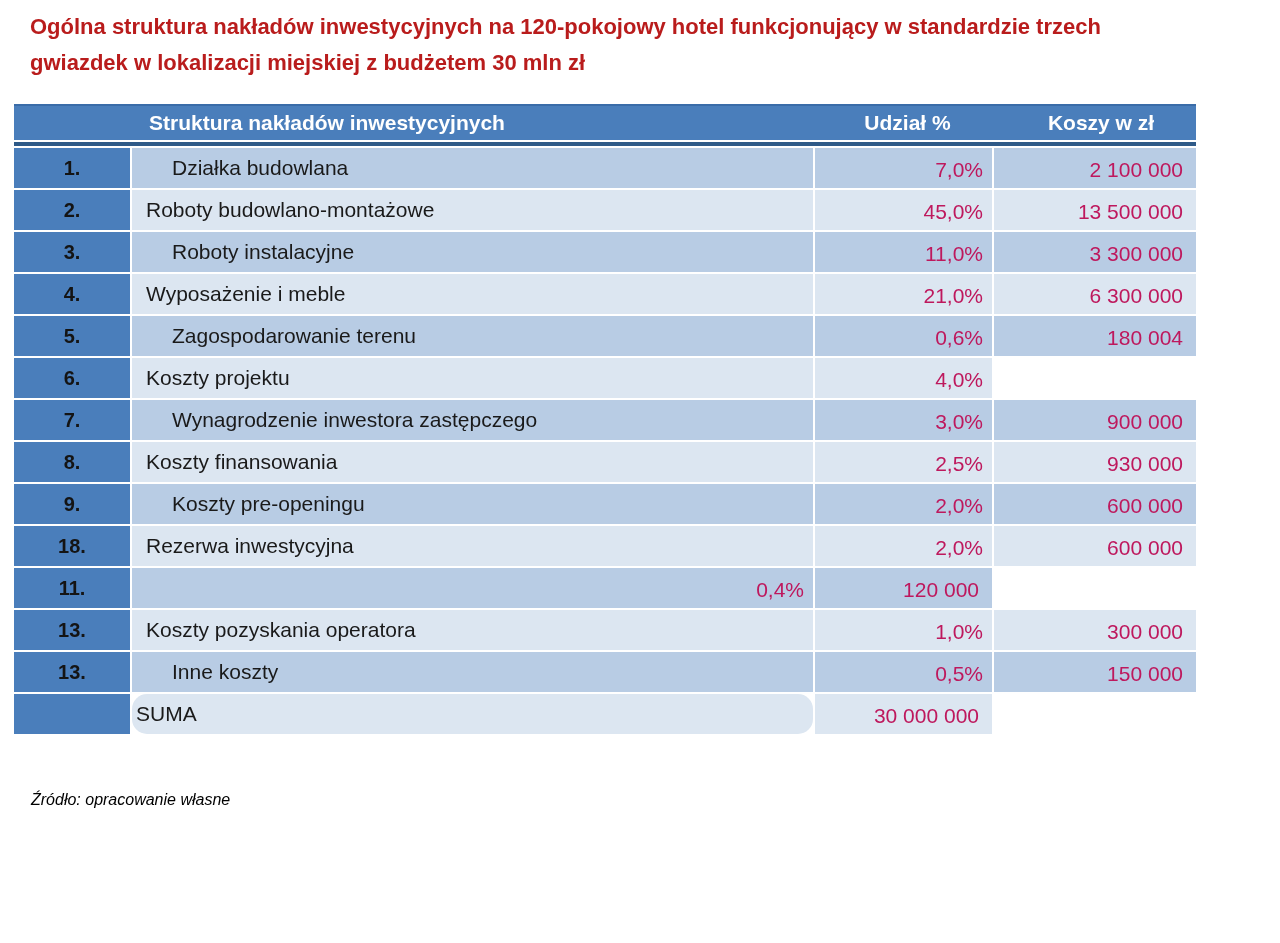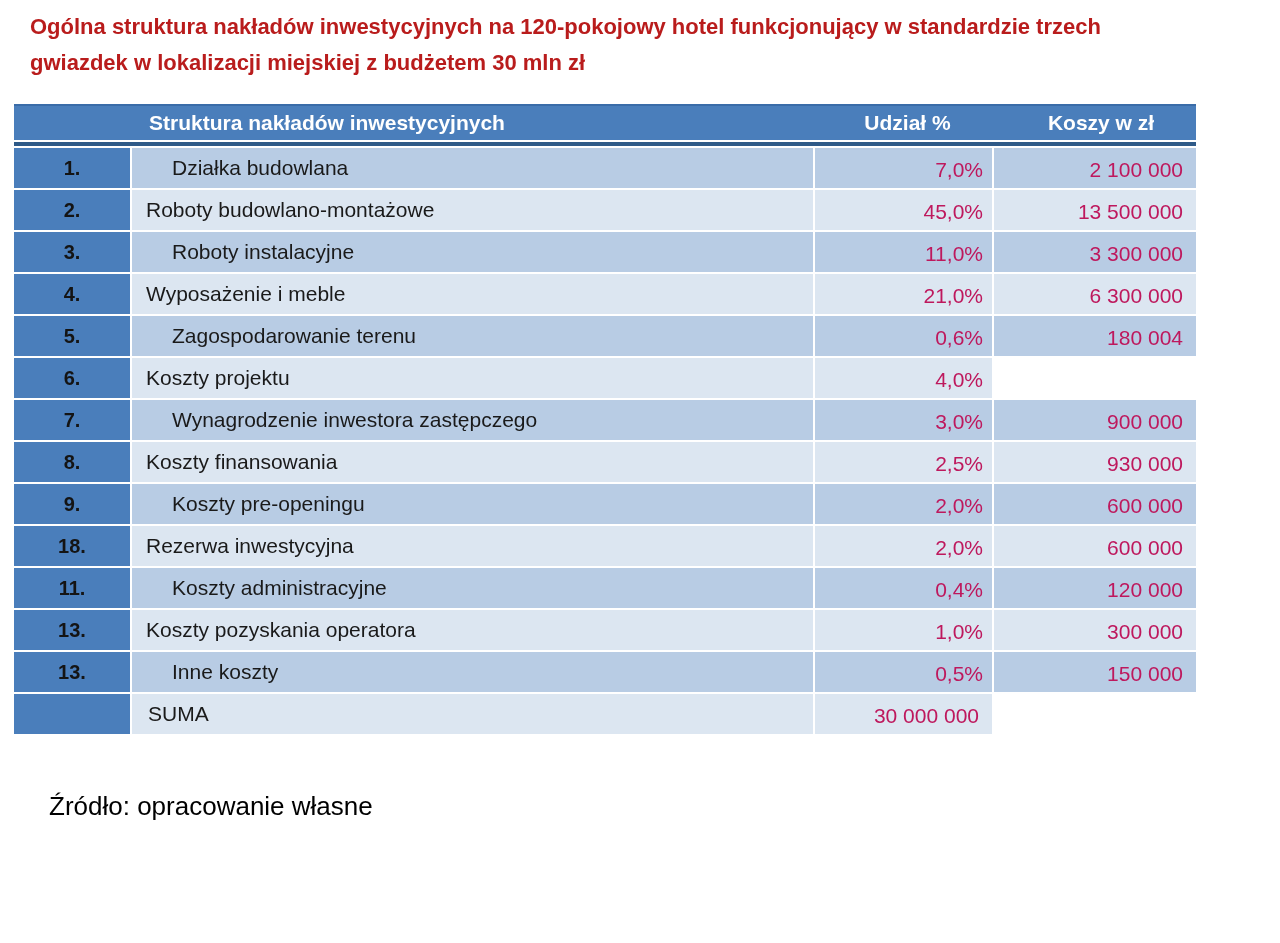--- a/index.html
+++ b/index.html
@@ -85,29 +85,29 @@
     justify-content: flex-end;
     padding-bottom: 6px;
     font-size: 21px;
     color: #be185d;
   }
   .c-share { padding-right: 9px; }
   .c-cost  { padding-right: 13px; }
 
   .row-medium .cell:not(.c-no) { background: var(--row-medium, #b8cce4); padding-left: 40px; }
   .row-light  .cell:not(.c-no) { background: var(--row-light, #dce6f1); }
-  .row-total .c-name { padding-left: 16px; }
+  .row-total .c-name { padding-left: 4px; border-radius: 15px; }
 
   .source {
     position: absolute;
     left: 31px;
     top: 791px;
-    font-size: 26px;
+    font-size: 16px;
+    font-style: italic;
     color: #000000;
-    margin-left: 18px;
   }
 </style>
 </head>
 <body>
 
 <div class="page">
 
   <div class="title">
     <span class="title-line">Ogólna struktura nakładów inwestycyjnych na 120-pokojowy hotel funkcjonujący w standardzie trzech</span>
     <span class="title-line">gwiazdek w lokalizacji miejskiej z budżetem 30 mln zł</span>
@@ -176,21 +176,20 @@
     <div class="cell c-cost">600 000</div>
   </div>
         <div class="trow row-light">
     <div class="cell c-no">18.</div>
     <div class="cell c-name">Rezerwa inwestycyjna</div>
     <div class="cell c-share">2,0%</div>
     <div class="cell c-cost">600 000</div>
   </div>
         <div class="trow row-medium">
     <div class="cell c-no">11.</div>
-    <div class="cell c-name">Koszty administracyjne</div>
     <div class="cell c-share">0,4%</div>
     <div class="cell c-cost">120 000</div>
   </div>
         <div class="trow row-light">
     <div class="cell c-no">13.</div>
     <div class="cell c-name">Koszty pozyskania operatora</div>
     <div class="cell c-share">1,0%</div>
     <div class="cell c-cost">300 000</div>
   </div>
         <div class="trow row-medium">

